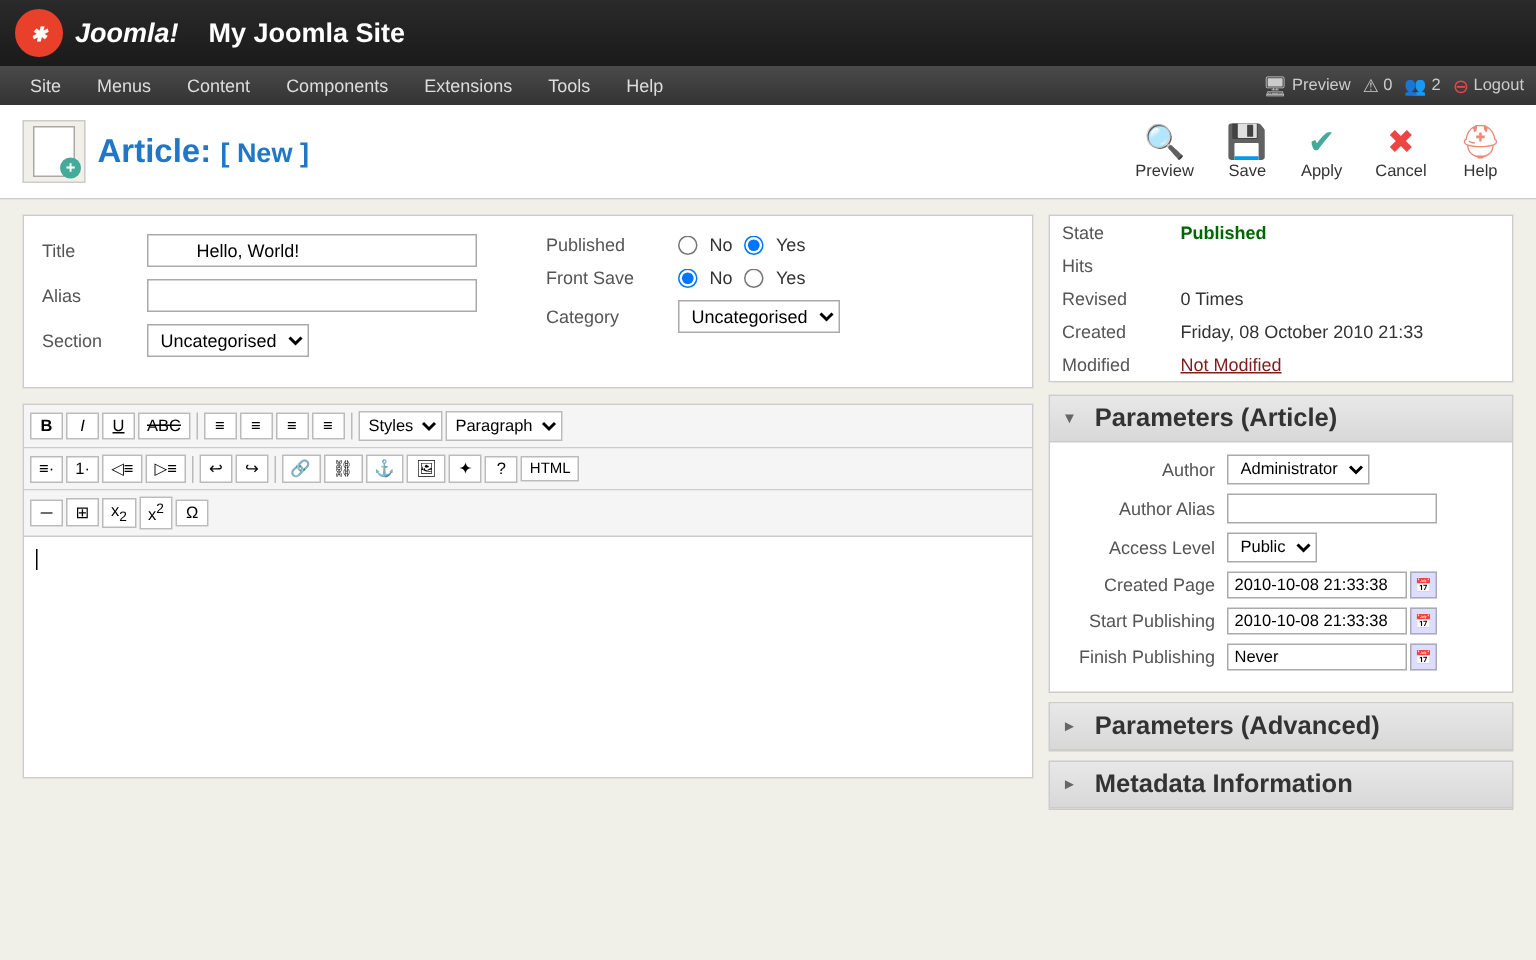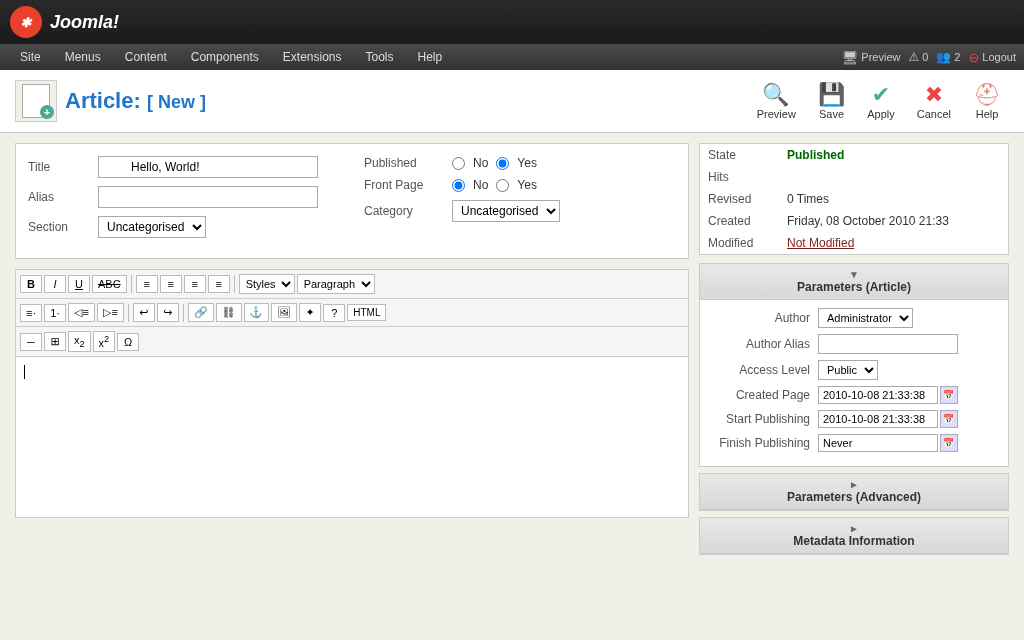--- a/index.html
+++ b/index.html
@@ -185,22 +185,22 @@
 
     .collapsible-section {
       background: white;
       border: 1px solid #ccc;
       margin-bottom: 6px;
     }
     .collapsible-header {
       background: linear-gradient(to bottom, #e8e8e8, #d8d8d8);
       border-bottom: 1px solid #ccc;
       padding: 5px 8px;
-      display: flex; align-items: center; gap: 0;
-      cursor: pointer; font-weight: bold; font-size: 12px; color: #333; flex-direction: column;
+      display: flex; align-items: center; gap: 12px;
+      cursor: pointer; font-weight: bold; font-size: 17px; color: #333;
     }
     .collapse-arrow { color: #666; font-size: 10px; }
     .collapse-arrow.open::before { content: "▼"; }
     .collapse-arrow.closed::before { content: "►"; }
 
     .params-content { padding: 8px; }
     .param-row {
       display: flex; align-items: center; margin-bottom: 6px;
     }
     .param-label {
@@ -230,20 +230,21 @@
   </style>
 </head>
 <body>
 
 <div id="topbar">
   <div class="logo">
     <div class="joomla-logo">
       <span style="color:white;font-size:13px;font-style:italic;">✱</span>
     </div>
     <span class="joomla-logo-text">Joomla!</span>
+    <span class="site-title">My Joomla Site</span>
   </div>
 </div>
 
 <div id="navbar">
   <div class="nav-left">
     <button class="nav-item">Site</button>
     <button class="nav-item">Menus</button>
     <button class="nav-item">Content</button>
     <button class="nav-item">Components</button>
     <button class="nav-item">Extensions</button>
@@ -332,21 +333,21 @@
             <div class="pub-row">
               <span class="pub-label">Published</span>
               <div class="radio-group">
                 <input type="radio" name="published" id="pub_no" style="">
                 <label for="pub_no">No</label>
                 <input type="radio" name="published" id="pub_yes" checked="" style="">
                 <label for="pub_yes">Yes</label>
               </div>
             </div>
             <div class="pub-row">
-              <span class="pub-label">Front Page</span>
+              <span class="pub-label">Front Save</span>
               <div class="radio-group">
                 <input type="radio" name="frontpage" id="fp_no" checked="" style="">
                 <label for="fp_no">No</label>
                 <input type="radio" name="frontpage" id="fp_yes" style="">
                 <label for="fp_yes">Yes</label>
               </div>
             </div>
             <div class="pub-row">
               <span class="pub-label">Category</span>
               <select class="form-select">

